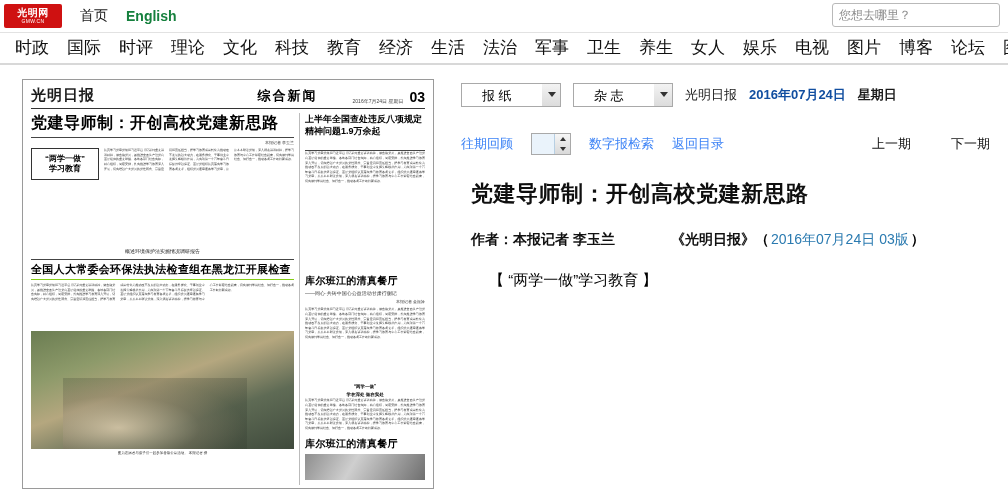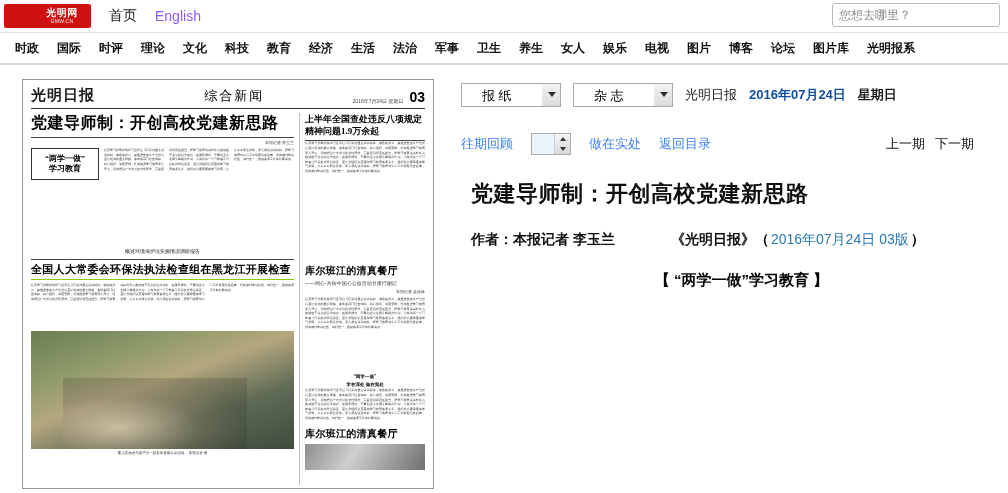--- a/index.html
+++ b/index.html
@@ -30,42 +30,41 @@
     height: 24px;
     margin-left: 4px;
     background: #cf1111;
     color: #fff;
     border-radius: 2px;
     display: flex;
     flex-direction: column;
     align-items: center;
     justify-content: center;
     line-height: 1;
-    padding-left: 29px;
   }
   .logo .cn {
     font-size: 10px;
     font-weight: bold;
     letter-spacing: .5px;
   }
   .logo .en {
     font-size: 5px;
     letter-spacing: .3px;
     margin-top: 1px;
   }
   .topbar a.toplink {
     margin-left: 18px;
     font-size: 14px;
     color: #1a1a1a;
     text-decoration: none;
     font-weight: normal;
   }
   .topbar a.toplink.en {
-    color: #8b5cf6;
-    font-weight: normal;
+    color: #15803d;
+    font-weight: bold;
   }
   .searchbox {
     position: absolute;
     right: 8px;
     top: 3px;
     width: 168px;
     height: 24px;
     border: 1px solid #b9b9b9;
     border-radius: 3px;
     background: #fff;
@@ -81,22 +80,22 @@
   .navbar {
     height: 30px;
     border-bottom: 2px solid #d8d8d8;
     display: flex;
     align-items: center;
     padding-left: 6px;
     background: #fff;
     white-space: nowrap;
   }
   .navbar .nav-item {
-    font-size: 12px;
-    font-weight: bold;
+    font-size: 17px;
+    font-weight: normal;
     color: #111;
     padding: 12px 9px;
     text-decoration: none;
     line-height: 28px;
   }
 
   
   .main {
     display: flex;
     height: 441px;
@@ -125,23 +124,23 @@
   .paper-masthead {
     font-family: "DejaVu Serif", serif;
     font-size: 15px;
     font-weight: bold;
     color: #1c1c1c;
     letter-spacing: 1px;
     width: 120px;
   }
   .paper-section {
     flex: 1;
-    text-align: center;
-    font-size: 13px;
-    font-weight: normal;
+    text-align: right;
+    font-size: 13px;
+    font-weight: bold;
     letter-spacing: 2px;
   }
   .paper-date {
     font-size: 5px;
     color: #444;
     text-align: right;
     width: 86px;
     line-height: 1.5;
   }
   .paper-pageno {
@@ -236,26 +235,26 @@
     height: 60%;
     background: radial-gradient(ellipse at 30% 70%, rgba(215,200,170,.85) 0%, rgba(120,110,90,.4) 45%, rgba(40,45,35,.2) 70%);
   }
   .photo-cap {
     font-size: 3.5px;
     color: #333;
     margin-top: 2px;
     text-align: center;
   }
   .hl-r1 {
-    font-family: Liberation Serif, serif;
+    font-family: Liberation Sans, sans-serif;
     font-size: 9px;
     font-weight: bold;
     line-height: 1.35;
     border-bottom: 1px solid #444;
-    padding-bottom: 3px;
+    padding-bottom: 13px;
   }
   .hl-r2 {
     font-family: "DejaVu Serif", serif;
     font-size: 10px;
     font-weight: bold;
     margin-top: 5px;
     letter-spacing: .3px;
   }
   .hl-r2sub {
     font-size: 5px;
@@ -375,23 +374,23 @@
   }
   .spin .up, .spin .dn {
     width: 0; height: 0;
     border-left: 3px solid transparent;
     border-right: 3px solid transparent;
   }
   .spin .up { border-bottom: 4px solid #333; }
   .spin .dn { border-top: 4px solid #333; }
   .pager {
     position: absolute;
-    right: 20px;
-    display: flex;
-    gap: 10px;
+    right: 4px;
+    display: flex;
+    gap: 40px;
     font-size: 13px;
   }
   .pager .pg {
     color: #111;
     text-decoration: none;
   }
 
   .article-title {
     font-size: 22px;
     font-weight: bold;
@@ -418,24 +417,23 @@
   }
   .meta-date {
     color: #2a7ab0;
     margin: 0 2px;
   }
   .meta-paren {
     font-weight: bold;
   }
   .sec-label {
     font-size: 15px;
-    font-weight: bold;
+    font-weight: normal;
     padding-left: 28px;
     margin-bottom: 12px;
-    text-align: center;
   }
   .para {
     font-size: 15px;
     line-height: 1.85;
     color: #111;
     padding-left: 10px;
     text-indent: 2em;
     max-width: 500px;
   }
 </style>
@@ -557,21 +555,21 @@
 
     <div class="toolbar">
       <a class="tb" href="#">往期回顾</a>
       <span class="spin">
         <span class="fld"></span>
         <span class="btns">
           <span class="up"></span>
           <span class="dn"></span>
         </span>
       </span>
-      <a class="tb" href="#">做在实处</a>
+      <a class="tb" href="#">数字报检索</a>
       <a class="tb" href="#">返回目录</a>
       <span class="pager">
         <a class="pg" href="#">上一期</a>
         <a class="pg" href="#">下一期</a>
       </span>
     </div>
 
     <div class="article-title">党建导师制：开创高校党建新思路</div>
 
     <div class="meta-row">

